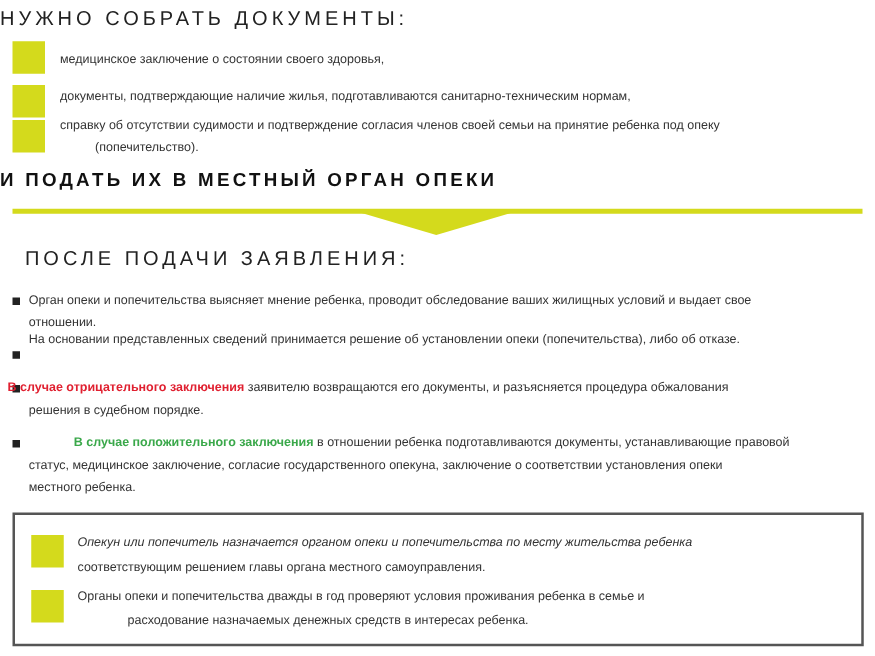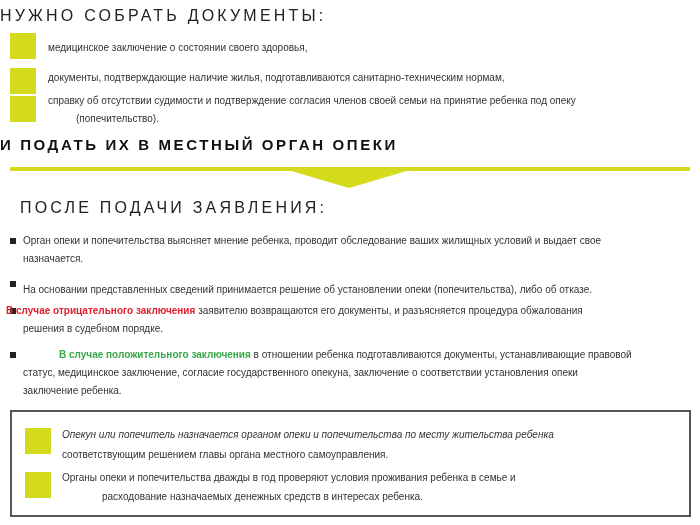--- a/index.html
+++ b/index.html
@@ -36,33 +36,33 @@
 <div class="txt" style="left:60px;top:110px;margin-left:16px;">(попечительство).</div>
 
 <div class="title bold" style="top:136px;">И ПОДАТЬ ИХ В МЕСТНЫЙ ОРГАН ОПЕКИ</div>
 <div class="hline"></div>
 <div class="tri"></div>
 
 <div class="title" style="top:199px;margin-left:20px;">ПОСЛЕ ПОДАЧИ ЗАЯВЛЕНИЯ:</div>
 
 <div class="bullet" style="left:10px;top:238px;"></div>
 <div class="txt" style="left:23px;top:232px;">Орган опеки и попечительства выясняет мнение ребенка, проводит обследование ваших жилищных условий и выдает свое</div>
-<div class="txt" style="left:23px;top:250px;">назначается.</div>
+<div class="txt" style="left:23px;top:250px;">отношении.</div>
 
 <div class="bullet" style="left:10px;top:281px;"></div>
-<div class="txt" style="left:23px;top:281px;text-align:center;">На основании представленных сведений принимается решение об установлении опеки (попечительства), либо об отказе.</div>
+<div class="txt" style="left:23px;top:263px;text-align:center;">На основании представленных сведений принимается решение об установлении опеки (попечительства), либо об отказе.</div>
 
 <div class="bullet" style="left:10px;top:308px;"></div>
 <div class="txt" style="left:6px;top:302px;"><span class="red">В случае отрицательного заключения</span><span> заявителю возвращаются его документы, и разъясняется процедура обжалования</span></div>
 <div class="txt" style="left:23px;top:320px;">решения в судебном порядке.</div>
 
 <div class="bullet" style="left:10px;top:352px;"></div>
 <div class="txt" style="left:23px;top:346px;padding-left:36px;"><span class="green">В случае положительного заключения</span><span> в отношении ребенка подготавливаются документы, устанавливающие правовой</span></div>
 <div class="txt" style="left:23px;top:364px;">статус, медицинское заключение, согласие государственного опекуна, заключение о соответствии установления опеки</div>
-<div class="txt" style="left:23px;top:382px;">заключение ребенка.</div>
+<div class="txt" style="left:23px;top:382px;">местного ребенка.</div>
 
 <div class="box"></div>
 
 <div class="sq" style="left:25px;top:428px;width:26px;height:26px;"></div>
 <div class="txt" style="left:62px;top:426px;font-style:italic;">Опекун или попечитель назначается органом опеки и попечительства по месту жительства ребенка</div>
 <div class="txt" style="left:62px;top:446px;">соответствующим решением главы органа местного самоуправления.</div>
 
 <div class="sq" style="left:25px;top:472px;width:26px;height:26px;"></div>
 <div class="txt" style="left:62px;top:469px;">Органы опеки и попечительства дважды в год проверяют условия проживания ребенка в семье и</div>
 <div class="txt" style="left:62px;top:488px;margin-left:40px;">расходование назначаемых денежных средств в интересах ребенка.</div>

